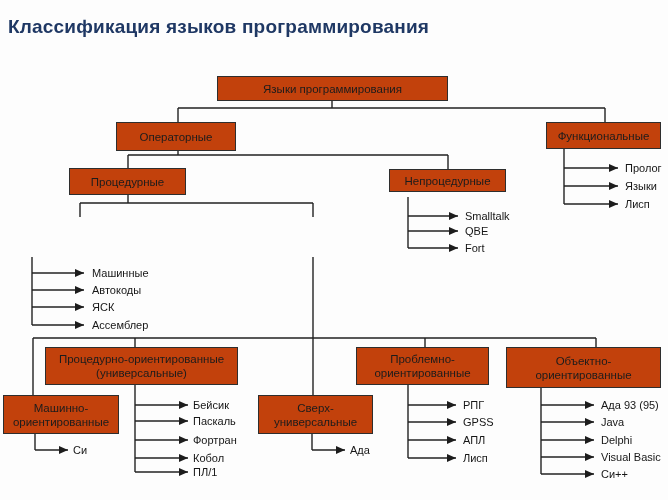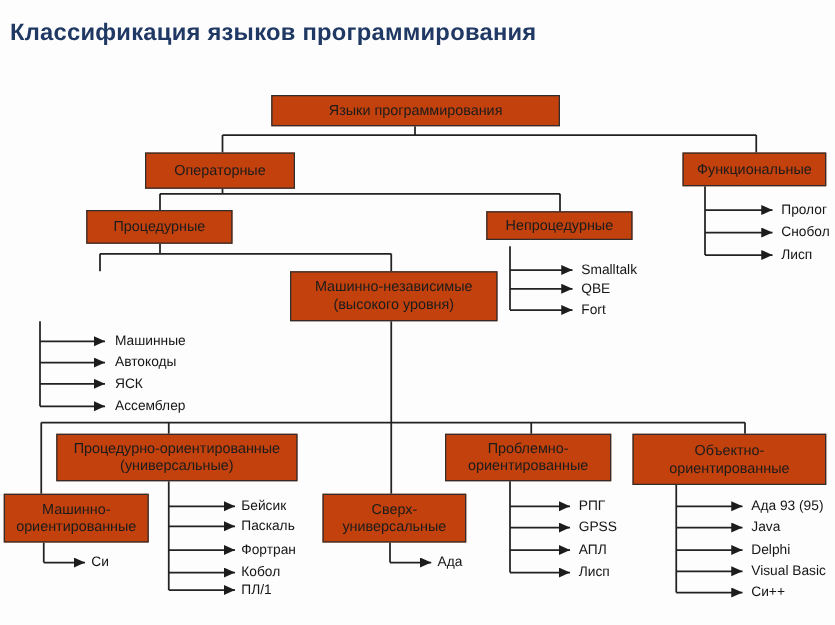--- a/index.html
+++ b/index.html
@@ -107,24 +107,20 @@
 
   <div class="box" style="left:69px;top:168px;width:117px;height:27px">
     <span>Процедурные</span>
   </div>
 
   <div class="box" style="left:389px;top:169px;width:117px;height:23px">
     <span>Непроцедурные</span>
   </div>
 
 
-  <div class="box" style="left:232px;top:217px;width:166px;height:40px">
-    <span>Машинно-независимые</span>
-    <span>(высокого уровня)</span>
-  </div>
 
   <div class="box" style="left:45px;top:347px;width:193px;height:38px">
     <span>Процедурно-ориентированные</span>
     <span>(универсальные)</span>
   </div>
 
   <div class="box" style="left:356px;top:347px;width:133px;height:38px">
     <span>Проблемно-</span>
     <span>ориентированные</span>
   </div>
@@ -147,21 +143,21 @@
   <div class="leaf" style="left:92px;top:266px">Машинные</div>
   <div class="leaf" style="left:92px;top:283px">Автокоды</div>
   <div class="leaf" style="left:92px;top:300px">ЯСК</div>
   <div class="leaf" style="left:92px;top:318px">Ассемблер</div>
 
   <div class="leaf" style="left:465px;top:209px">Smalltalk</div>
   <div class="leaf" style="left:465px;top:224px">QBE</div>
   <div class="leaf" style="left:465px;top:241px">Fort</div>
 
   <div class="leaf" style="left:625px;top:161px">Пролог</div>
-  <div class="leaf" style="left:625px;top:179px">Снобол</div>
+  <div class="leaf" style="left:625px;top:179px">Языки</div>
   <div class="leaf" style="left:625px;top:197px">Лисп</div>
 
   <div class="leaf" style="left:193px;top:398px">Бейсик</div>
   <div class="leaf" style="left:193px;top:414px">Паскаль</div>
   <div class="leaf" style="left:193px;top:433px">Фортран</div>
   <div class="leaf" style="left:193px;top:451px">Кобол</div>
   <div class="leaf" style="left:193px;top:465px">ПЛ/1</div>
 
   <div class="leaf" style="left:73px;top:443px">Си</div>
   <div class="leaf" style="left:350px;top:443px">Ада</div>

